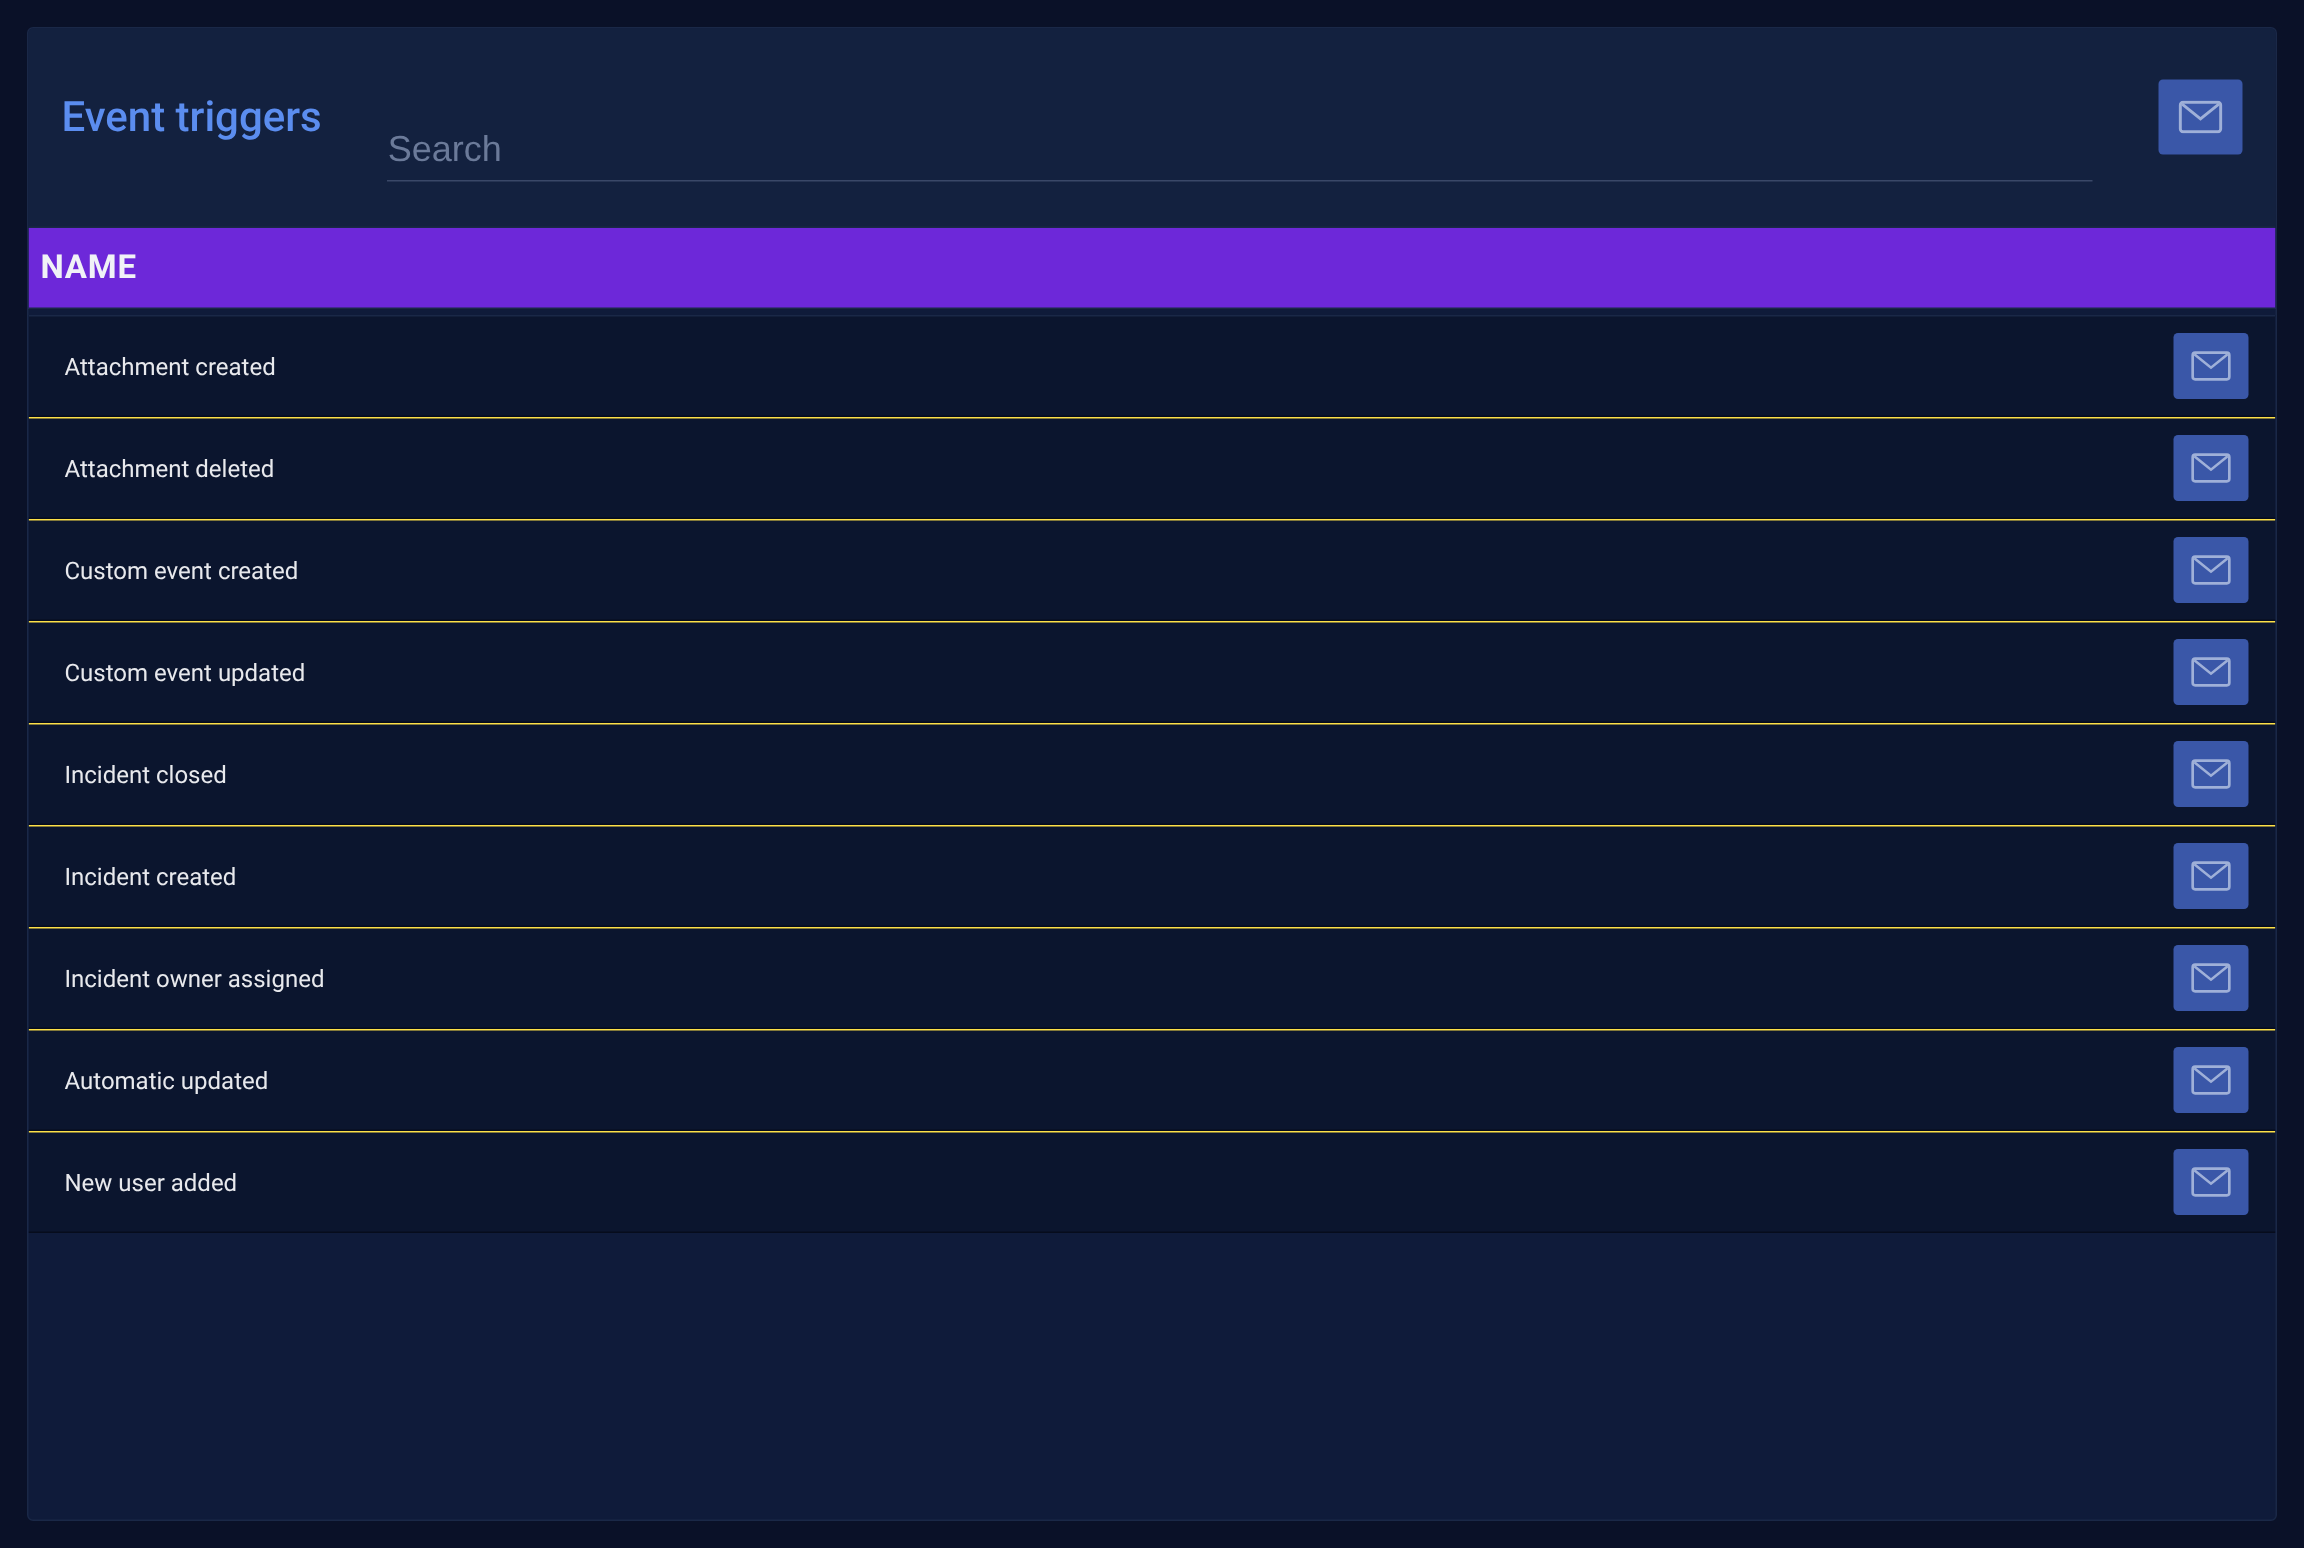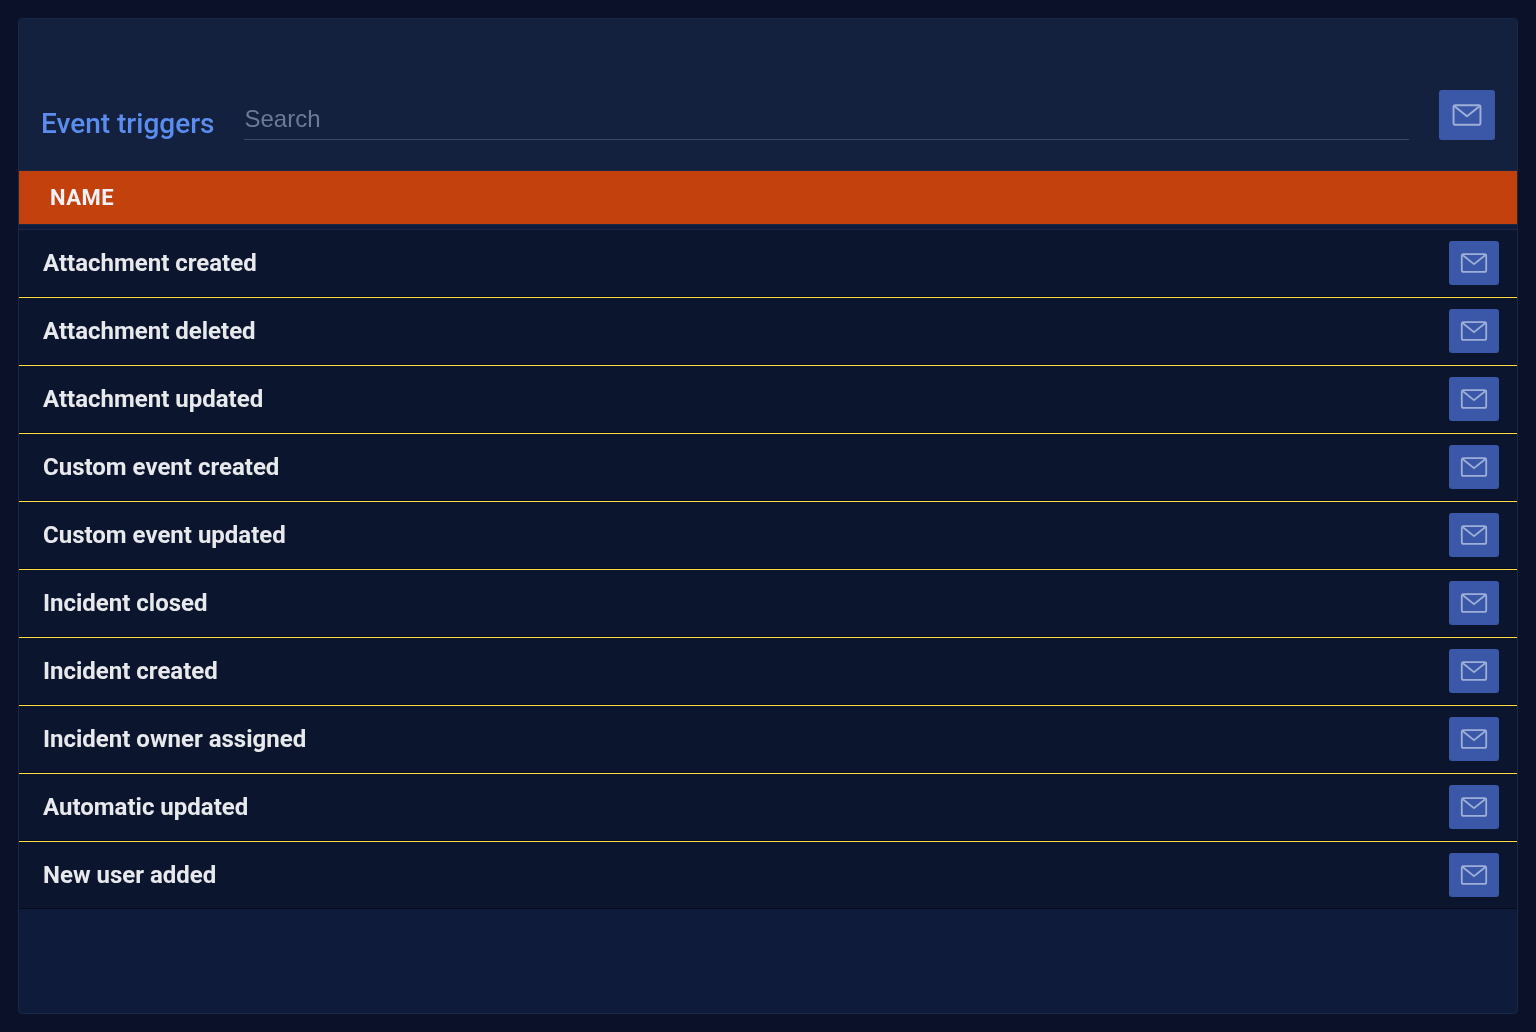--- a/index.html
+++ b/index.html
@@ -19,23 +19,23 @@
   .panel {
     background-color: #0f1b3a;
     border: 1px solid #1a2847;
     border-radius: 4px;
     height: 100%;
     overflow: hidden;
     position: relative;
   }
   .panel-header {
     display: flex;
-    align-items: flex-end;
-    padding: 34px 22px 30px 22px;
-    gap: 30px;
+    align-items: center;
+    padding: 15px 22px 30px 22px;
+    gap: 44px;
     background-color: #13213f;
     border-bottom: 1px solid #1a2847;
   }
   .panel-title {
     color: #5b8def;
     font-size: 28px;
     font-weight: 500;
     white-space: nowrap;
   }
   .search-wrap {
@@ -69,22 +69,22 @@
     flex-shrink: 0;
   }
   .mail-btn svg {
     width: 30px;
     height: 22px;
     stroke: #9fb0d8;
     fill: none;
     stroke-width: 1.6;
   }
   .col-header {
-    background-color: #c2410c;
-    padding: 14px 31px;
+    background-color: #6d28d9;
+    padding: 14px 8px;
     border-bottom: 1px solid #1a2847;
   }
   .col-header-text {
     color: #f0f2f7;
     font-size: 22px;
     font-weight: 700;
     letter-spacing: 0.5px;
   }
   .rows {
     overflow-y: auto;
@@ -98,22 +98,22 @@
     background-color: #0b152e;
     border-top: 1px solid #fde047;
     border-bottom: 1px solid #060c1c;
   }
   .row:first-child {
     border-top: 1px solid #1a2847;
     margin-top: 4px;
   }
   .row-label {
     color: #e8e9ed;
-    font-size: 24px;
-    font-weight: 700;
+    font-size: 16px;
+    font-weight: 400;
   }
   .row .mail-btn {
     width: 50px;
     height: 44px;
   }
   .row .mail-btn svg {
     width: 28px;
     height: 20px;
   }
 </style>
@@ -153,29 +153,20 @@
       <div class="row">
         <div class="row-label">Attachment deleted</div>
         <button class="mail-btn">
           <svg viewBox="0 0 24 18">
             <rect x="1" y="1" width="22" height="16" rx="1.5"></rect>
             <path d="M2 2 L12 10 L22 2"></path>
           </svg>
         </button>
       </div>
       <div class="row">
-        <div class="row-label">Attachment updated</div>
-        <button class="mail-btn">
-          <svg viewBox="0 0 24 18">
-            <rect x="1" y="1" width="22" height="16" rx="1.5"></rect>
-            <path d="M2 2 L12 10 L22 2"></path>
-          </svg>
-        </button>
-      </div>
-      <div class="row">
         <div class="row-label">Custom event created</div>
         <button class="mail-btn">
           <svg viewBox="0 0 24 18">
             <rect x="1" y="1" width="22" height="16" rx="1.5"></rect>
             <path d="M2 2 L12 10 L22 2"></path>
           </svg>
         </button>
       </div>
       <div class="row">
         <div class="row-label">Custom event updated</div>

